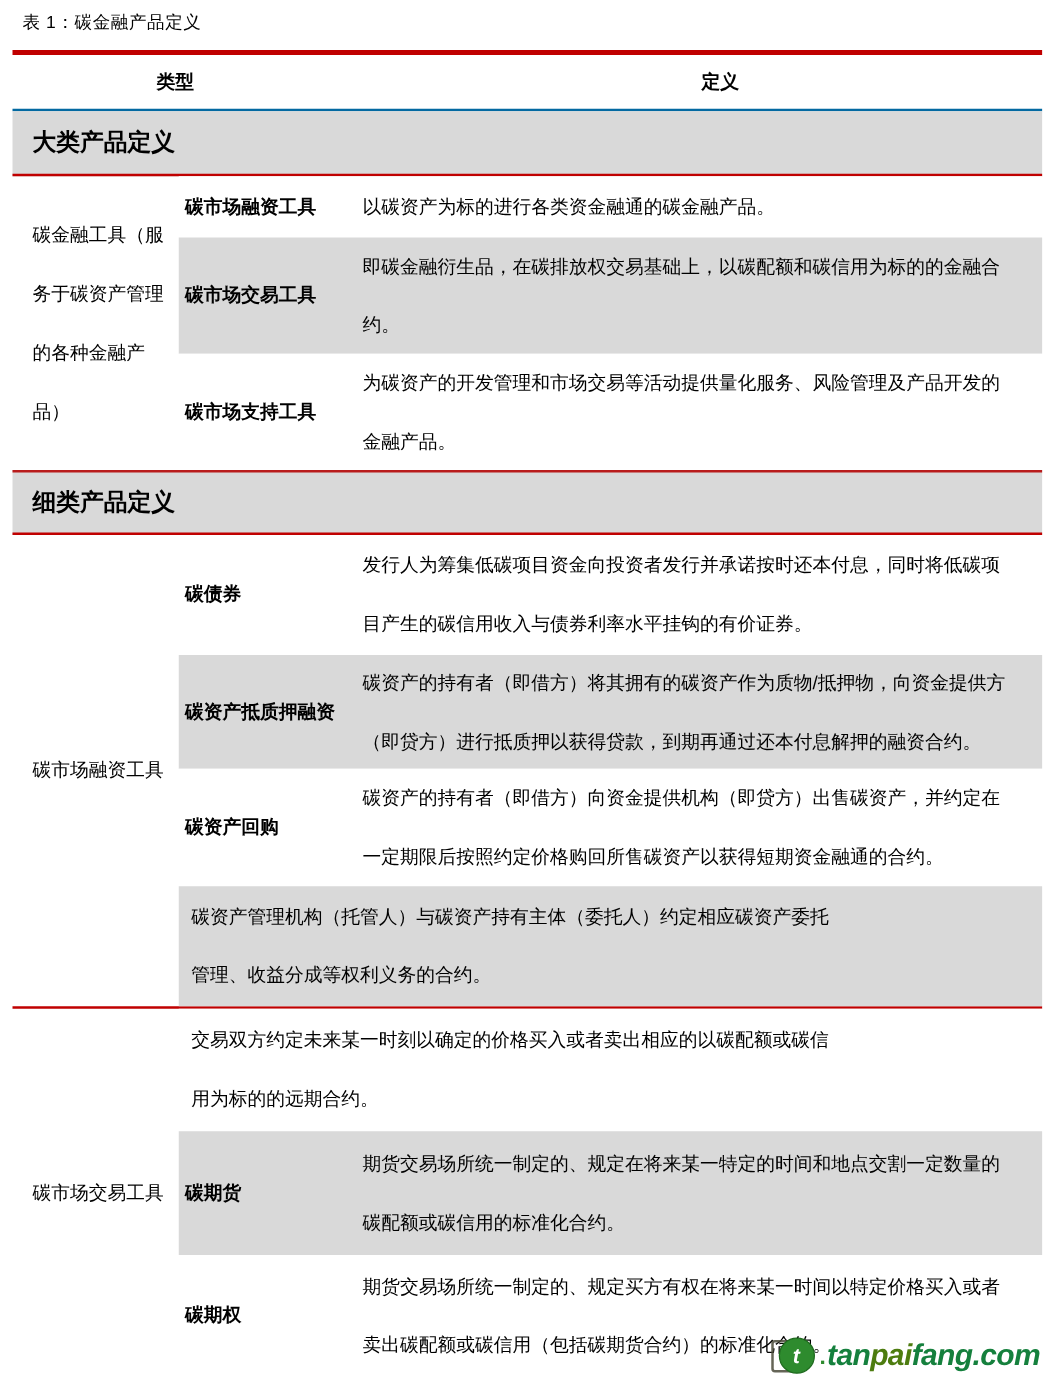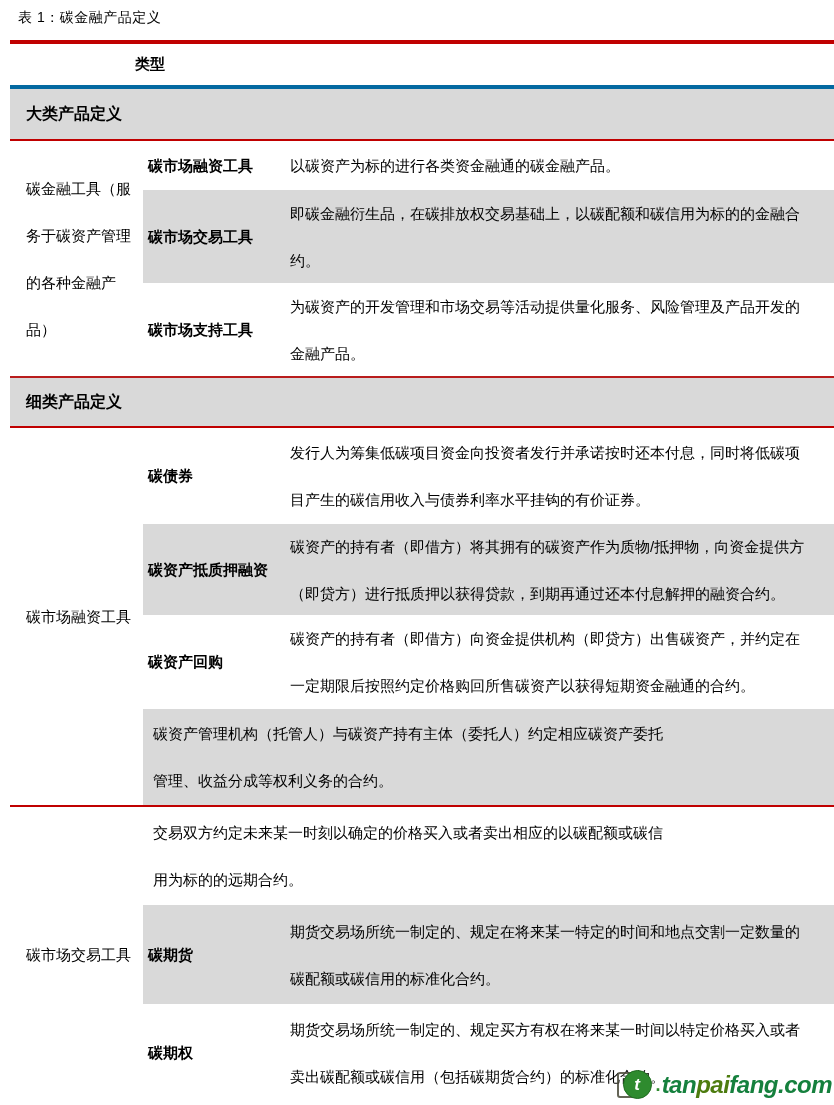--- a/index.html
+++ b/index.html
@@ -5,26 +5,26 @@
   * { margin:0; padding:0; box-sizing:border-box; }
   html,body { background:#ffffff; }
   .page {
     position:relative; width:834px; height:1105px; background:#fff;
     font-family:"Liberation Sans","DejaVu Sans",sans-serif; color:#000;
     overflow:hidden;
     padding-left:10px;
   }
   .title { height:40px; padding:9px 0 0 8px; font-size:14px; letter-spacing:0.5px; }
   .tbl { border-top:4px solid #C00000; }
-  .hdr { display:flex; height:45px; border-bottom:4px solid #0369a1;gap:48px; }
+  .hdr { display:flex; height:45px; border-bottom:2px solid #0369a1;gap:48px; }
   .hdr-type  { width:280px; display:flex; align-items:center; justify-content:center; font-weight:bold; font-size:15px; }
   .hdr-def   { width:554px; display:flex; align-items:center; justify-content:center; font-weight:bold; font-size:15px; }
   .band {
     height:52px; background:#D9D9D9; border-bottom:2px solid #C00000;
-    display:flex; align-items:center; padding-left:16px; font-weight:bold; font-size:16px;
+    display:flex; align-items:center; padding-left:16px; font-weight:bold; font-size:19px;
   }
   .band.bt { border-top:2px solid #b91c1c; }
   .group { display:flex; }
   .group.sep { border-bottom:2px solid #C00000; }
   .gleft {
     width:143px; padding:0 8px 0 16px; display:flex; align-items:center;
     font-weight:normal; font-size:15px; line-height:47px;
   }
   .grows { width:691px; }
   .brow { display:flex; background:#fff; }
@@ -61,20 +61,21 @@
 <body>
 
 <div class="page">
 
   <div class="title">表 1：碳金融产品定义</div>
 
   <div class="tbl">
 
     <div class="hdr">
       <div class="hdr-type">类型</div>
+      <div class="hdr-def">定义</div>
     </div>
 
     <div class="band">大类产品定义</div>
 
     <div class="group">
       <div class="gleft">碳金融工具（服务于碳资产管理的各种金融产品）</div>
       <div class="grows">
         <div class="brow h49">
           <div class="bmid">碳市场融资工具</div>
           <div class="bdef">以碳资产为标的进行各类资金融通的碳金融产品。</div>

